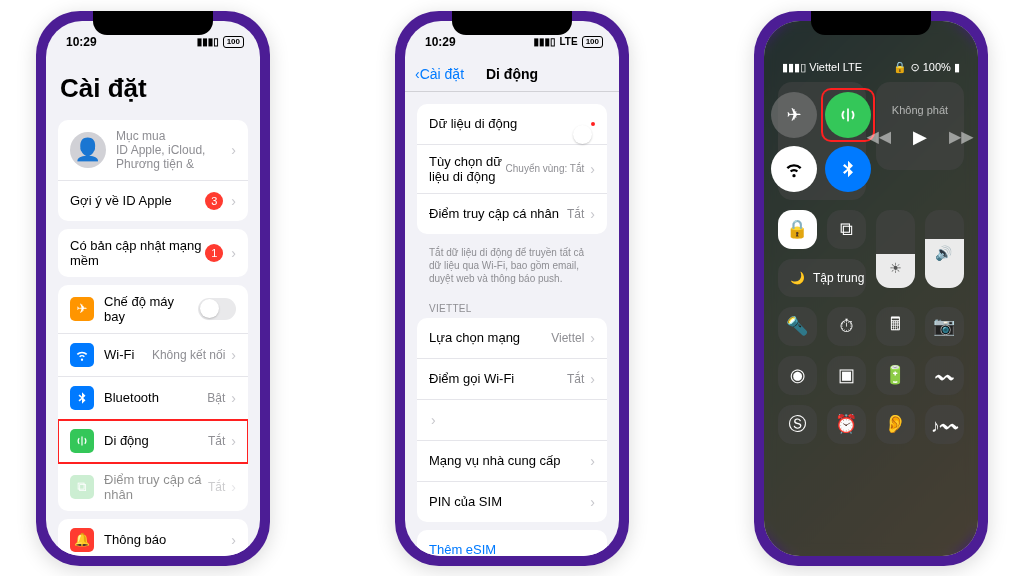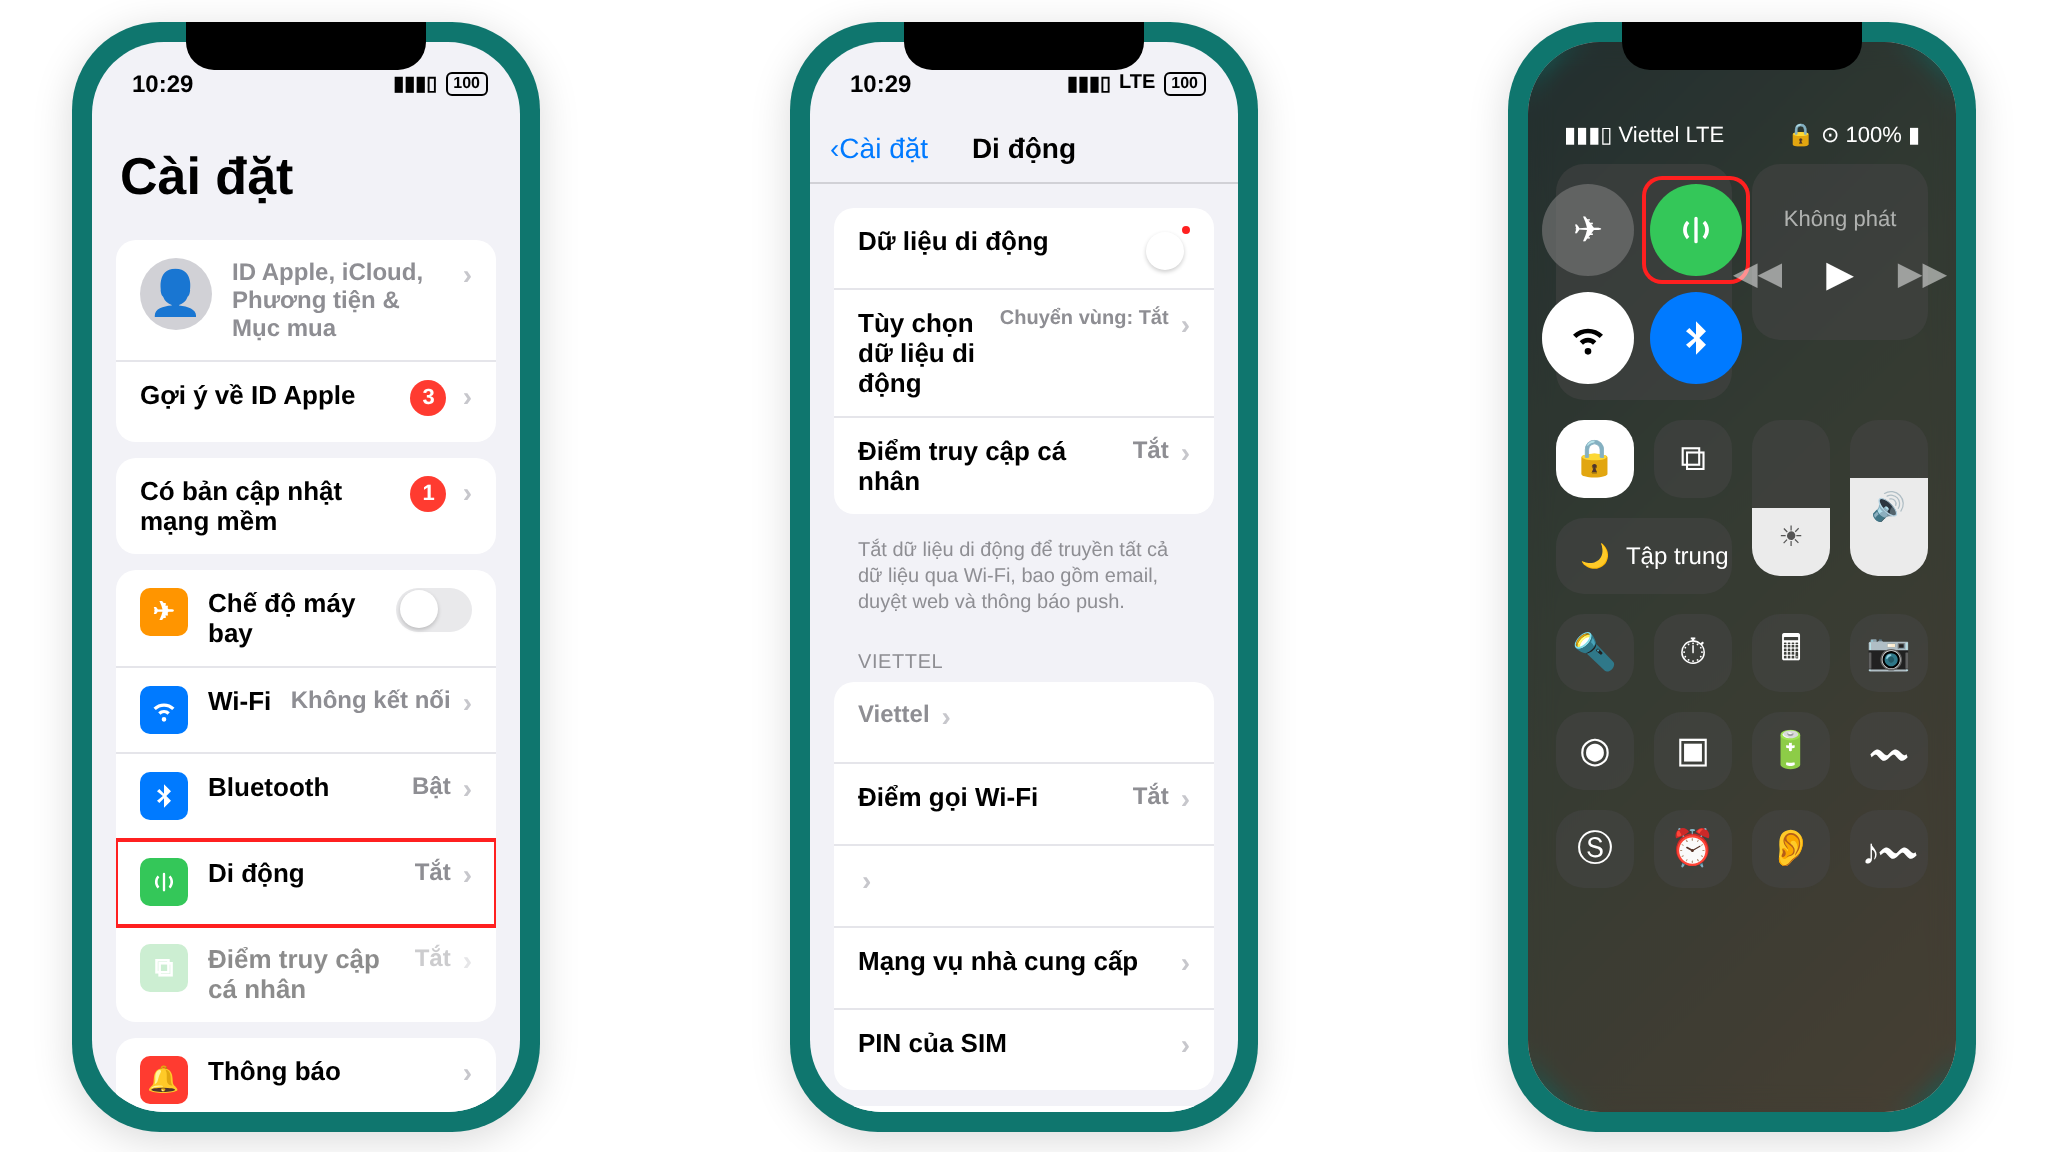--- a/index.html
+++ b/index.html
@@ -11,21 +11,21 @@
     height: 576px;
     display: flex;
     justify-content: space-between;
     align-items: center;
     padding: 0 36px;
     box-sizing: border-box;
   }
   .phone {
     width: 234px;
     height: 555px;
-    background: #0f766e;
+    background: #4c1d95;
     border-radius: 44px;
     padding: 10px;
     box-sizing: border-box;
     position: relative;
     box-shadow: 0 4px 20px rgba(0,0,0,0.15);
   }
   .screen {
     width: 100%;
     height: 100%;
     border-radius: 36px;
@@ -56,27 +56,26 @@
     color: #000;
   }
   .status-right { display: flex; gap: 4px; align-items: center; font-size: 10px; }
   .battery-box { border: 1px solid currentColor; border-radius: 3px; padding: 0 3px; font-size: 8px; line-height: 10px; }
 
   
   .large-title { font-size: 26px; font-weight: 700; padding: 16px 14px 8px; }
   .group { margin: 8px 12px; background: #fff; border-radius: 10px; overflow: hidden; }
   .row {
     display: flex;
-    align-items: flex-start;
+    align-items: center;
     padding: 9px 12px;
     border-bottom: 0.5px solid #e5e5ea;
     font-size: 13px;
     min-height: 22px;
     position: relative;
-    font-weight: bold;
   }
   .row:last-child { border-bottom: none; }
   .row .icon {
     width: 24px; height: 24px; border-radius: 5px;
     display: flex; align-items: center; justify-content: center;
     margin-right: 10px; color: #fff; font-size: 13px; flex-shrink:0;
   }
   .row .label { flex: 1; color: #000; }
   .row .sub { color: #8e8e93; font-size: 12px; }
   .row .value { color: #8e8e93; font-size: 12px; margin-right: 4px; }
@@ -175,22 +174,22 @@
         <span>▮▮▮▯</span>
         <span class="battery-box">100</span>
       </span>
     </div>
     <div class="large-title">Cài đặt</div>
 
     <div class="group">
       <div class="row">
         <div class="avatar-blank">👤</div>
         <div style="flex:1">
+          <div class="sub">Mục mua</div>
           <div class="sub">ID Apple, iCloud, Phương tiện &amp;</div>
-          <div class="sub">Mục mua</div>
         </div>
         <span class="chev">›</span>
       </div>
       <div class="row">
         <span class="label">Gợi ý về ID Apple</span>
         <span class="badge">3</span>
         <span class="chev">›</span>
       </div>
     </div>
 
@@ -294,20 +293,21 @@
         <span class="label">Điểm truy cập cá nhân</span>
         <span class="value">Tắt</span>
         <span class="chev">›</span>
       </div>
     </div>
     <div class="section-footer">Tắt dữ liệu di động để truyền tất cả dữ liệu qua Wi-Fi, bao gồm email, duyệt web và thông báo push.</div>
 
     <div class="section-header">VIETTEL</div>
     <div class="group" style="margin-top:0">
       <div class="row">
+        <span class="label">Lựa chọn mạng</span>
         <span class="value">Viettel</span>
         <span class="chev">›</span>
       </div>
       <div class="row">
         <span class="label">Điểm gọi Wi-Fi</span>
         <span class="value">Tắt</span>
         <span class="chev">›</span>
       </div>
       <div class="row">
         <span class="chev">›</span>

